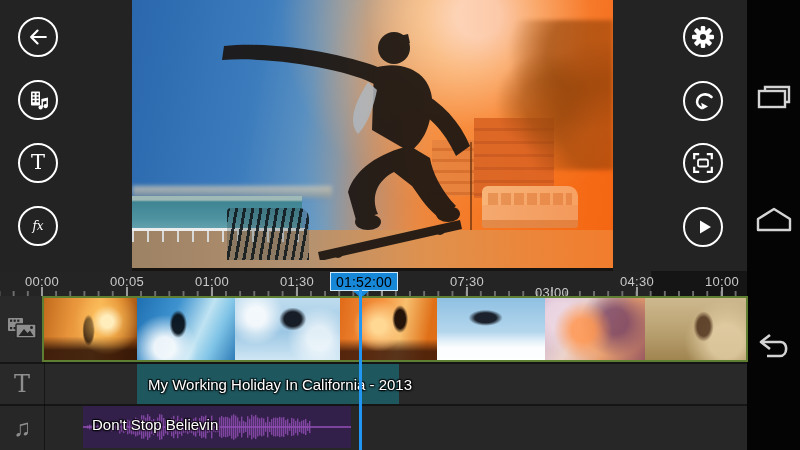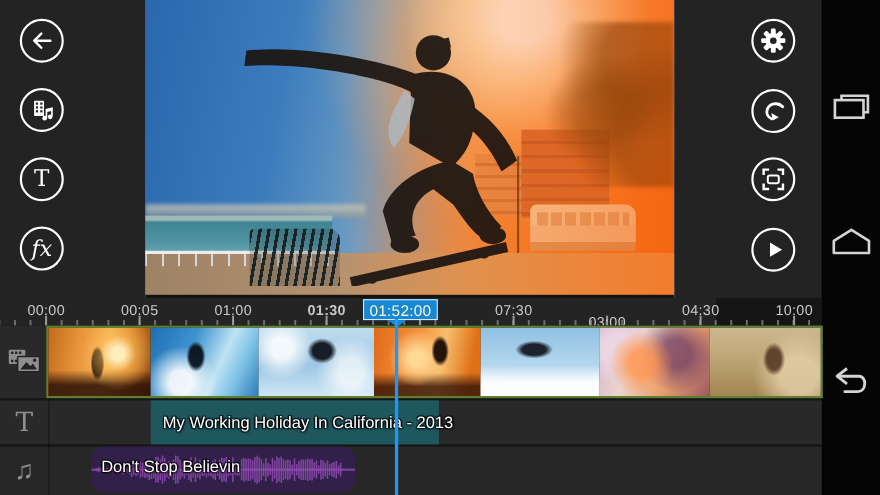--- a/index.html
+++ b/index.html
@@ -41,36 +41,36 @@
   .pole{position:absolute;left:338px;top:142px;width:2px;height:88px;background:rgba(40,20,8,.7);}
   .glare{position:absolute;inset:0;background:linear-gradient(90deg,transparent 38%,rgba(250,120,25,.28) 62%,rgba(244,95,12,.5) 100%);}
   .skater{position:absolute;left:90px;top:10px;}
   .previewedge{position:absolute;left:0;bottom:0;width:481px;height:3px;background:#161310;}
 
   
   .cbtn{position:absolute;width:40px;height:40px;box-sizing:border-box;border:2.4px solid #fff;border-radius:50%;
         background:transparent;display:flex;align-items:center;justify-content:center;padding:0;cursor:pointer;}
   .cbtn svg{display:block;}
   .glyphT{font-family:"DejaVu Serif","Liberation Serif",serif;font-size:21px;color:#fff;line-height:1;margin-top:-2px;}
-  .glyphfx{font-family:"DejaVu Serif","Liberation Serif",serif;font-style:italic;font-size:20px;color:#fff;line-height:1;}
+  .glyphfx{font-family:"DejaVu Serif","Liberation Serif",serif;font-style:italic;font-size:12px;color:#fff;line-height:1;}
 
   
   .navbar{position:absolute;left:747px;top:0;width:53px;height:450px;background:#040404;}
   .navbtn{position:absolute;left:0;width:53px;height:44px;background:none;border:none;display:flex;align-items:center;justify-content:center;cursor:pointer;}
 
   
   .timeline{position:absolute;left:0;top:271px;width:747px;height:179px;background:#151515;}
   .ruler{position:absolute;left:0;top:0;width:651px;height:25px;background:#242424;}
   .rlabel{position:absolute;top:3px;transform:translateX(-50%);font-size:13px;color:#c9c9c9;letter-spacing:.3px;white-space:nowrap;}
   .ticks{position:absolute;left:0;top:16px;width:747px;height:9px;
     background-image:repeating-linear-gradient(90deg,#9a9a9a 0 2px,transparent 2px 85px),
                      repeating-linear-gradient(90deg,#6f6f6f 0 1.5px,transparent 1.5px 14.1667px);
     background-repeat:repeat-x;background-size:85px 9px,14.1667px 5px;background-position:41px 0,41px 4px;}
   .badge{position:absolute;left:330px;top:1px;width:68px;height:19px;background:#1787d8;border:1px solid #cfe9fb;
-    color:#fef9c3;font-size:14px;text-align:center;line-height:18px;letter-spacing:.2px;box-sizing:border-box;cursor:pointer;}
+    color:#000000;font-size:14px;text-align:center;line-height:18px;letter-spacing:.2px;box-sizing:border-box;cursor:pointer;}
   .badge-tri{position:absolute;left:353px;top:20px;width:0;height:0;
     border-left:8px solid transparent;border-right:8px solid transparent;border-top:7px solid #1787d8;}
 
   .row{position:absolute;left:0;width:747px;background:#292929;}
   .row-video{top:25px;height:66px;}
   .row-text{top:93px;height:40px;}
   .row-audio{top:135px;height:44px;background:#272727;}
   .gutterline{position:absolute;left:44px;top:25px;width:1px;height:154px;background:rgba(0,0,0,.45);}
 
   .gutter-icon{position:absolute;left:0;width:44px;display:flex;align-items:center;justify-content:center;background:none;border:none;cursor:pointer;}
@@ -104,21 +104,21 @@
        radial-gradient(circle at 15% 30%, rgba(240,220,230,.8) 0 14%, transparent 38%),
        linear-gradient(120deg,#c8a8cc 0%,#ecd4cc 38%,#e8a070 66%,#9a5a60 100%);}
   .t7{background:radial-gradient(ellipse 14% 34% at 58% 46%, rgba(70,40,20,.8) 45%, transparent 72%),
        radial-gradient(circle at 80% 70%, rgba(230,210,170,.8) 0 18%, transparent 45%),
        linear-gradient(180deg,#cdb88e 0%,#b9a070 55%,#a08550 100%);}
 
   .cliplabel{color:#fff;font-size:15px;white-space:nowrap;
     text-shadow:-1px -1px 1px rgba(0,0,0,.85),1px -1px 1px rgba(0,0,0,.85),-1px 1px 1px rgba(0,0,0,.85),1px 1px 2px rgba(0,0,0,.95);}
   .titleclip{position:absolute;left:137px;top:93px;width:262px;height:40px;background:#1f575f;
     display:flex;align-items:center;padding-left:11px;box-sizing:border-box;cursor:pointer;}
-  .audioclip{position:absolute;left:83px;top:135px;width:240px;height:42px;background:#33204a;overflow:hidden;cursor:pointer;border-radius:12px;}
+  .audioclip{position:absolute;left:83px;top:135px;width:268px;height:42px;background:#33204a;overflow:hidden;cursor:pointer;}
   .audioclip .centerline{position:absolute;left:0;top:20px;width:100%;height:2px;background:#8d4cb0;opacity:.8;}
   .audioclip .cliplabel{position:absolute;left:9px;top:10px;}
   .wave{position:absolute;left:0;top:0;}
 
   .playhead{position:absolute;left:359px;top:19px;width:3px;height:160px;background:#2196f3;}
 </style>
 </head>
 <body>
 
 <div class="stage">
@@ -259,21 +259,21 @@
     </button>
   </div>
 
   <div class="timeline">
     <div class="ruler">
       <div class="ticks"></div>
       <div>
           <span class="rlabel" style="left: 42px;">00:00</span>
           <span class="rlabel" style="left: 127px;">00:05</span>
           <span class="rlabel" style="left: 212px;">01:00</span>
-          <span class="rlabel" style="left: 297px; font-weight: bold;">01:30</span>
+          <span class="rlabel" style="left: 297px;">01:30</span>
           <span class="rlabel" style="left: 467px;">07:30</span>
           <span class="rlabel" style="left: 552px; margin-top: 11px;">03:00</span>
           <span class="rlabel" style="left: 637px;">04:30</span>
           <span class="rlabel" style="left: 722px;">10:00</span>
         </div>
       <div class="badge">01:52:00</div>
       <div class="badge-tri"></div>
     </div>
 
     <div class="row row-video"></div>

